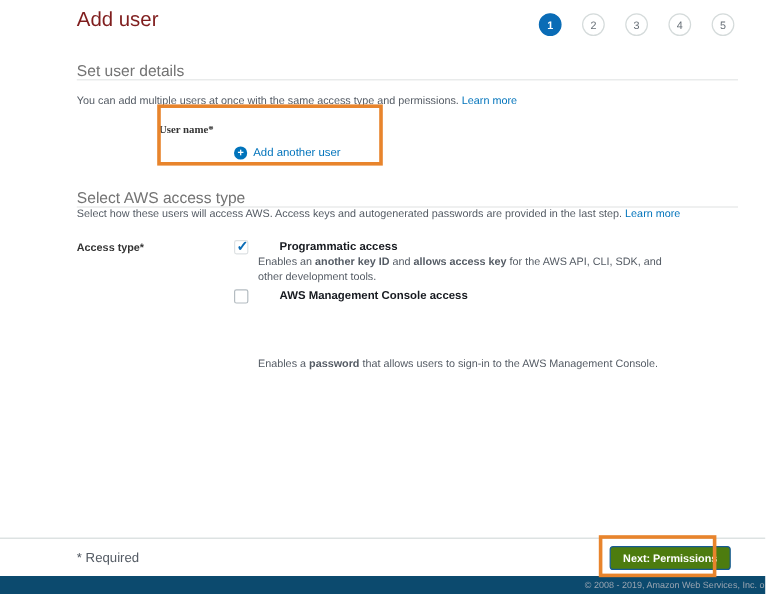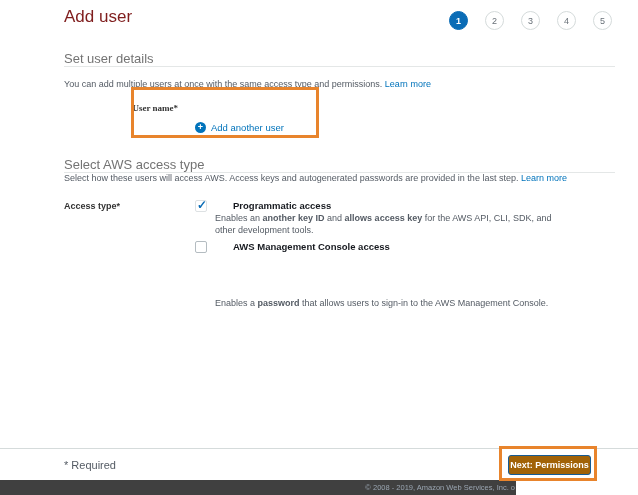--- a/index.html
+++ b/index.html
@@ -65,28 +65,28 @@
   #opt2-title { top:241px; }
   .option-desc { position:absolute; left:215px; font-size:9px; color:#545b64; line-height:12px; }
   #opt1-desc { top:212px; }
   #opt2-desc { top:253px;margin-top:44px; }
 
   
   .footer-bar { position:absolute; left:0; top:448px; width:638px; height:32px; border-top:1px solid #d5dbdb; background:#fff; }
   .required-note { position:absolute; left:64px; top:459px; font-size:11px; color:#545b64; }
   .cancel-link { position:absolute; left:461px; top:458px; font-size:10px; font-weight:bold; }
   .next-button {
-    position:absolute; left:508px; top:455px; width:83px; height:20px;
-    background:#a16207; border:1px solid #155a93; border-radius:3px;
+    position:absolute; left:508px; top:455px; width:101px; height:20px;
+    background:#4d7c0f; border:1px solid #155a93; border-radius:3px;
     color:#fff; font-size:9px; font-weight:bold; font-family:"Liberation Sans", sans-serif;
     display:flex; align-items:center; justify-content:center; cursor:pointer; padding:0;
   }
   .bottom-bar {
-    position:absolute; left:0; top:480px; width:516px; height:15px; box-sizing:border-box;
-    background:#404040; color:#9aa5b1; font-size:7.5px; line-height:15px;
+    position:absolute; left:0; top:480px; width:638px; height:15px; box-sizing:border-box;
+    background:#0c4a6e; color:#9aa5b1; font-size:7.5px; line-height:15px;
     text-align:right; padding-right:1px; white-space:nowrap; overflow:hidden;
   }
 </style>
 </head>
 <body>
 
 <div class="page">
 
   <h1 class="page-title">Add user</h1>
   <div class="steps">

